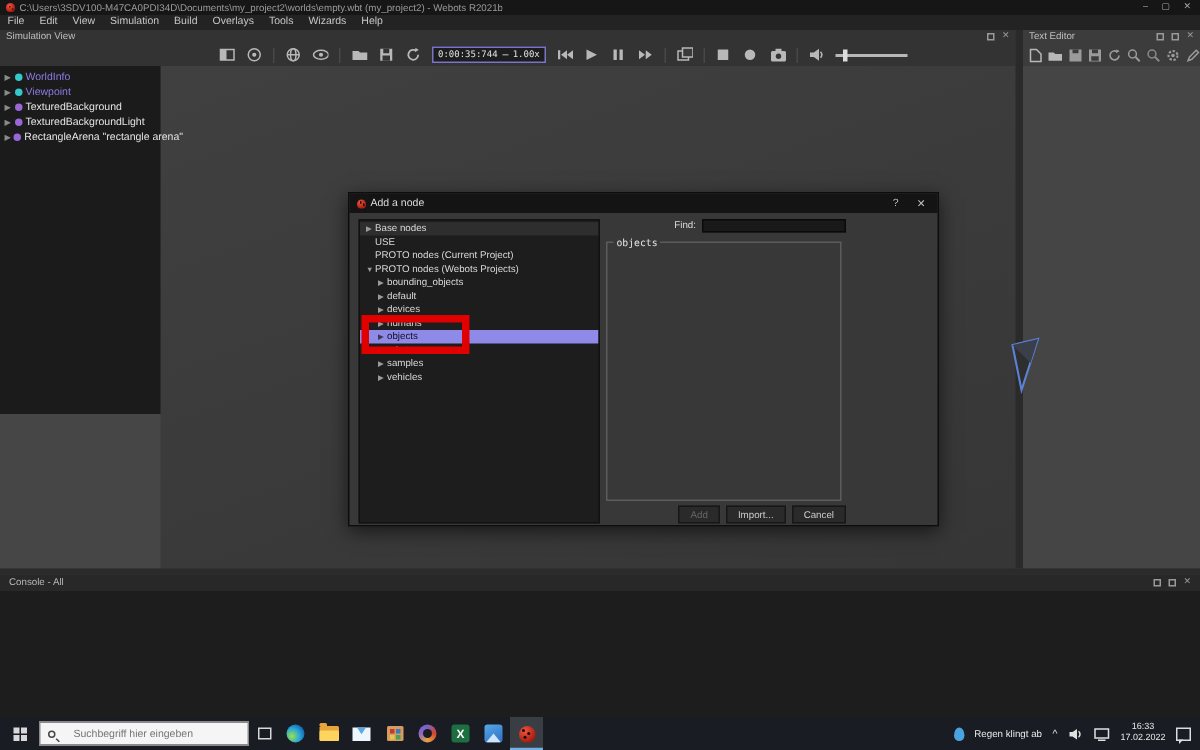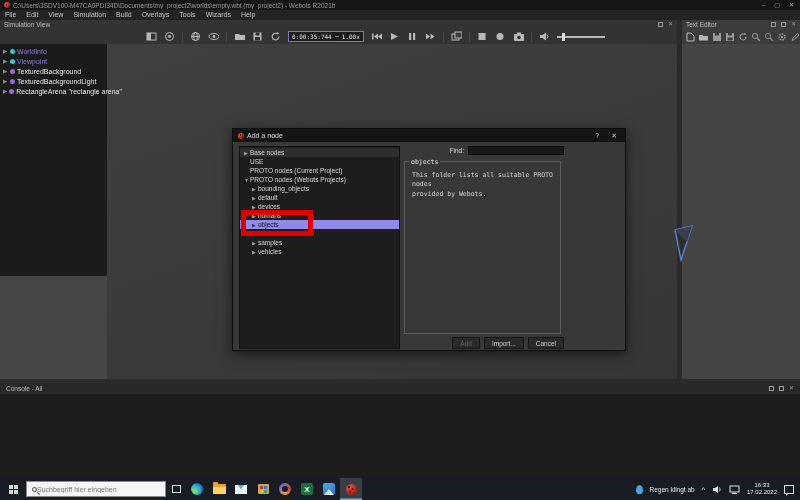--- a/index.html
+++ b/index.html
@@ -90,21 +90,21 @@
   .info-text { padding:9px 7px; font-family:"DejaVu Sans Mono", monospace; font-size:6.5px; line-height:1.45; color:#d4d4d4; white-space:pre-line; }
   .dlg-buttons { position:absolute; right:0; top:193px; display:flex; gap:4px; }
   .dlg-btn { height:12px; min-width:26px; padding:0 7px; background:#2a2a2a; border:1px solid #171717; color:#cccccc; font-size:6.5px; display:flex; align-items:center; justify-content:center; }
   .dlg-btn.disabled { color:#666666; }
 
   
   .taskbar { top:478px; left:0; width:800px; height:22px; background:#191c22; display:flex; align-items:center; z-index:20; }
   .tb-start { width:26px; height:22px; display:flex; align-items:center; justify-content:center; }
   .win-logo { width:9px; height:9px; display:grid; grid-template-columns:4px 4px; grid-template-rows:4px 4px; gap:1px; }
   .win-logo i { background:#d8d8d8; }
-  .search-box { width:140px; height:16px; background:#f5f5f5; border:1px solid #8a8a8a; display:flex; align-items:center; gap:0; padding:0 5px; }
+  .search-box { width:140px; height:16px; background:#f5f5f5; border:1px solid #8a8a8a; display:flex; align-items:center; gap:12px; padding:0 5px; }
   .mag { width:5px; height:5px; border:1px solid #444; border-radius:50%; position:relative; flex:0 0 auto; }
   .mag::after { content:""; position:absolute; width:3px; height:1px; background:#444; transform:rotate(45deg); left:4px; top:5px; }
   .search-box input { border:none; outline:none; background:transparent; font-size:7px; color:#444; width:110px; font-family:"Liberation Sans", sans-serif; }
   .taskview { width:20px; height:22px; display:flex; align-items:center; justify-content:center; }
   .tv-icon { width:9px; height:8px; border:1px solid #d8d8d8; position:relative; }
   .app-btn { width:22px; height:22px; display:flex; align-items:center; justify-content:center; }
   .app-btn.active { background:rgba(140,150,160,0.28); box-shadow:inset 0 -1.5px 0 #76aee0; }
   .ic-edge { width:12px; height:12px; border-radius:50%; background:radial-gradient(circle at 30% 65%, #9be348, #2aa7d7 45%, #0b57a8 85%); }
   .ic-folder { width:13px; height:10px; background:#e8a33b; border-radius:1px; position:relative; }
   .ic-folder::before { content:""; position:absolute; top:-2px; left:0; width:5px; height:2px; background:#e8a33b; border-radius:1px 1px 0 0; }
@@ -459,22 +459,20 @@
 
       <div class="red-annotation"></div>
 
       <div class="dlg-right">
         <div class="find-row">
           <span class="find-label">Find:</span>
           <input class="find-input" value="" style="">
         </div>
         <div class="info-group">
           <span class="info-title">objects</span>
-          <div class="info-text">This folder lists all suitable PROTO nodes
-provided by Webots.</div>
         </div>
         <div class="dlg-buttons">
           <span class="dlg-btn disabled">Add</span>
           <span class="dlg-btn">Import...</span>
           <span class="dlg-btn">Cancel</span>
         </div>
       </div>
 
     </div>
   </div>

